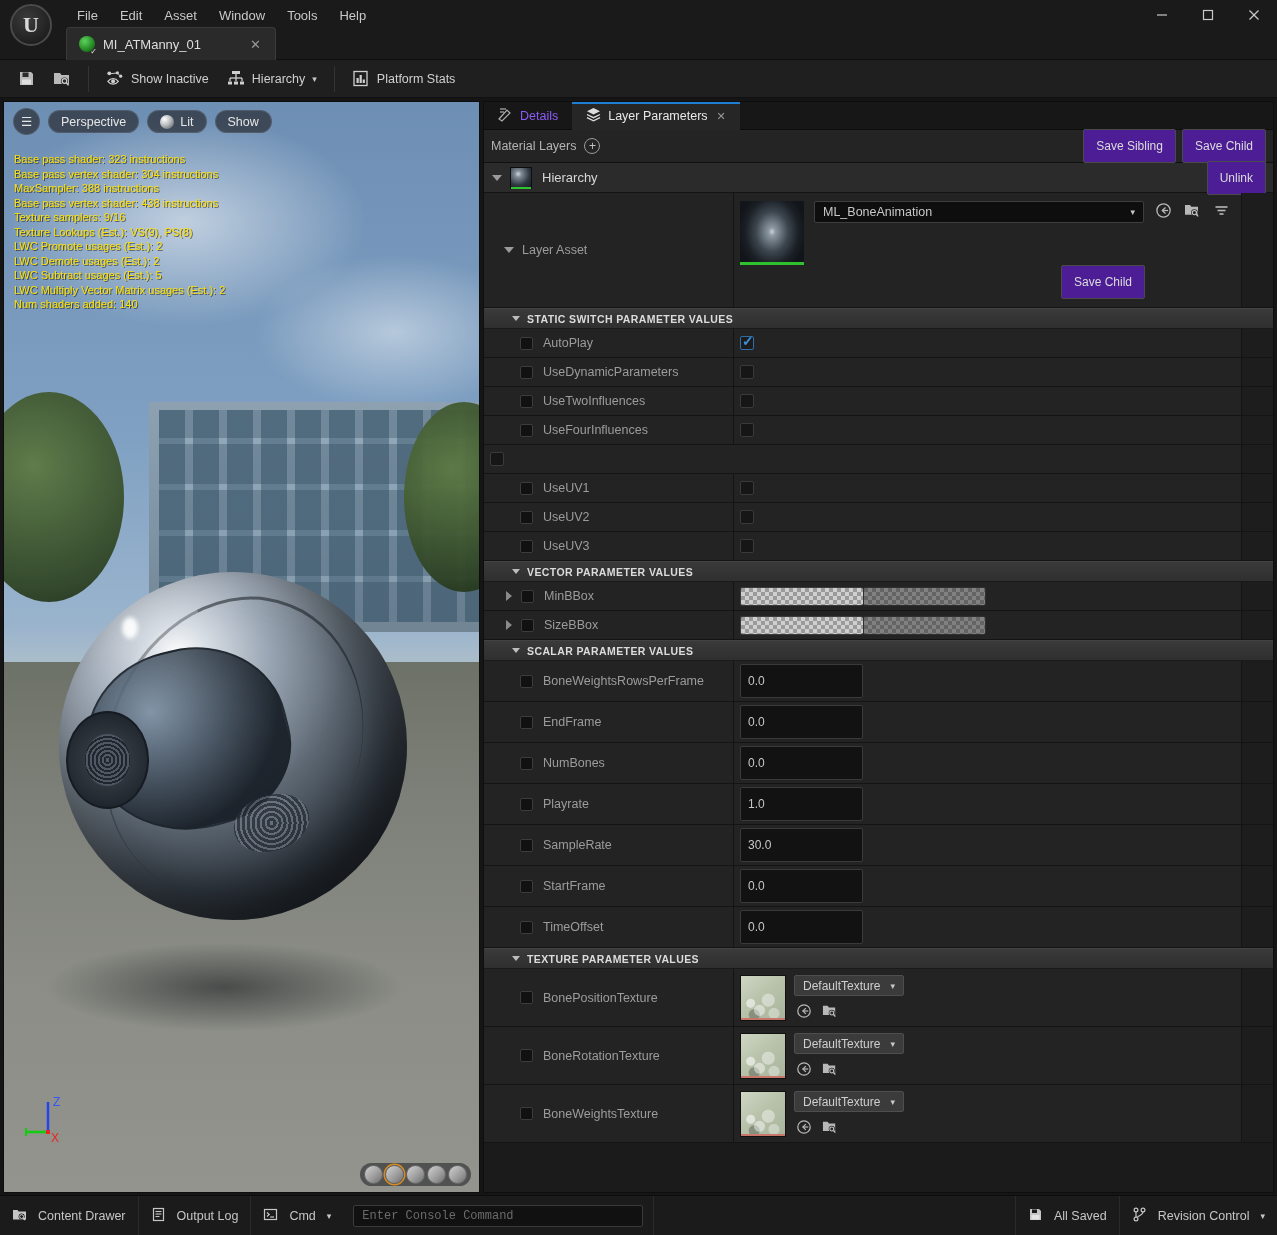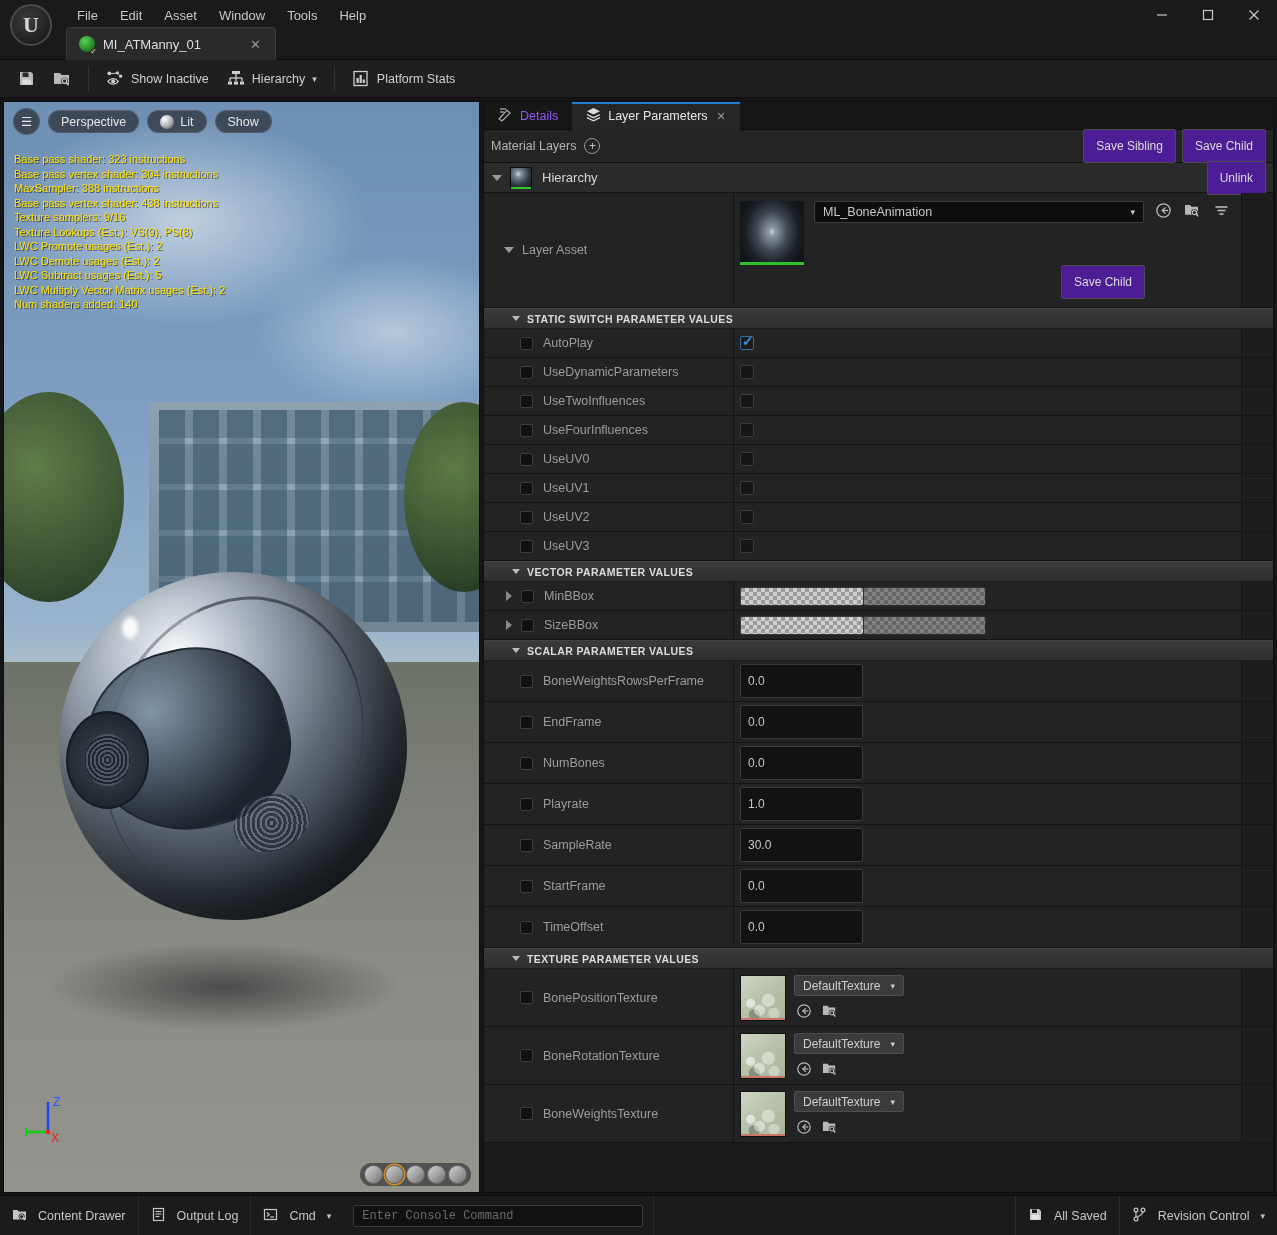--- a/index.html
+++ b/index.html
@@ -641,24 +641,20 @@
           <div class="pname">
             <span class="pcheck"></span>
             <span class="plabel">UseFourInfluences</span>
           </div>
           <div class="pval">
             <span class="cb"></span>
           </div>
           <div class="tail"></div>
         </div>
         <div class="prow">
-          <div class="pname">
-            <span class="pcheck"></span>
-            <span class="plabel">UseUV0</span>
-          </div>
           <div class="pval">
             <span class="cb"></span>
           </div>
           <div class="tail"></div>
         </div>
         <div class="prow">
           <div class="pname">
             <span class="pcheck"></span>
             <span class="plabel">UseUV1</span>
           </div>

